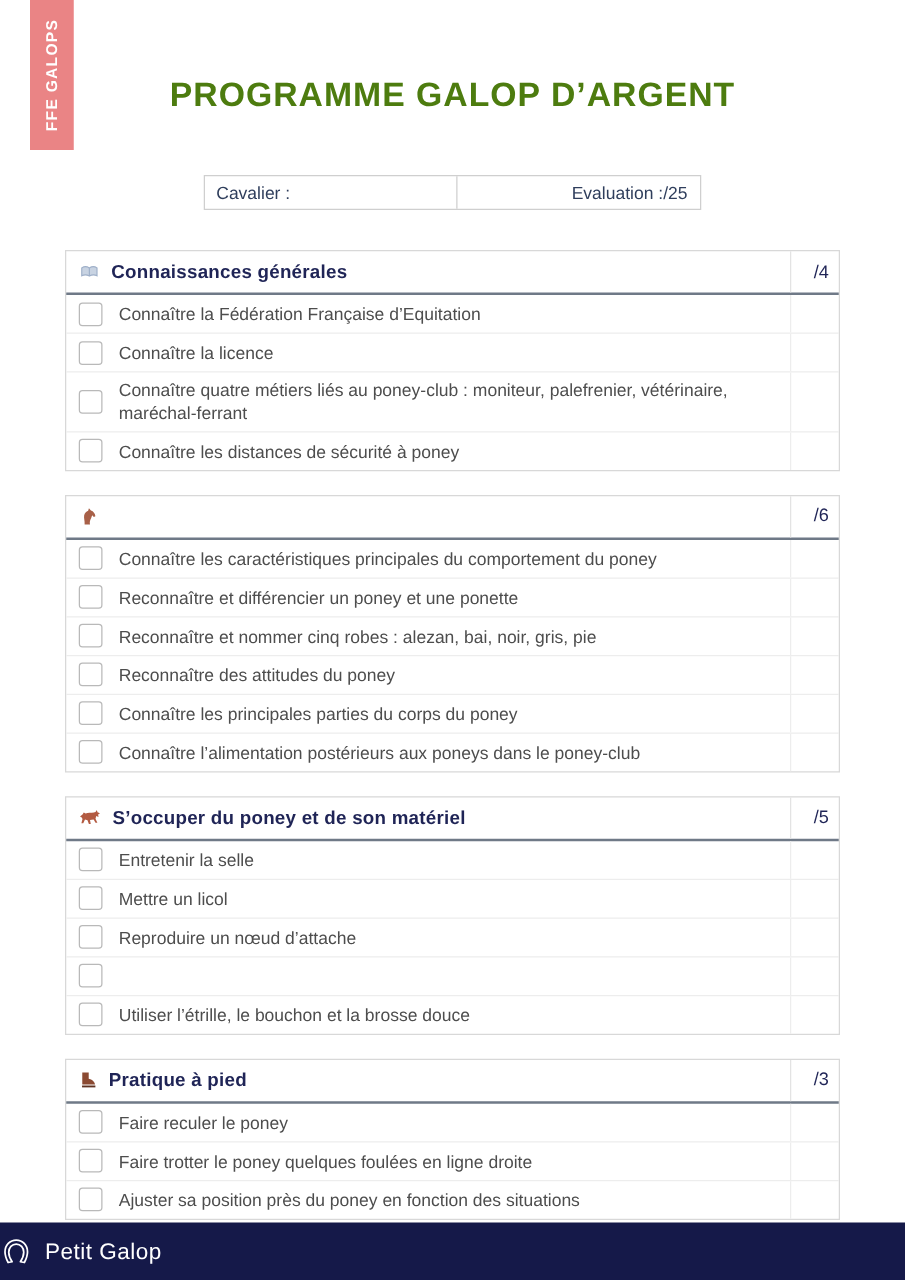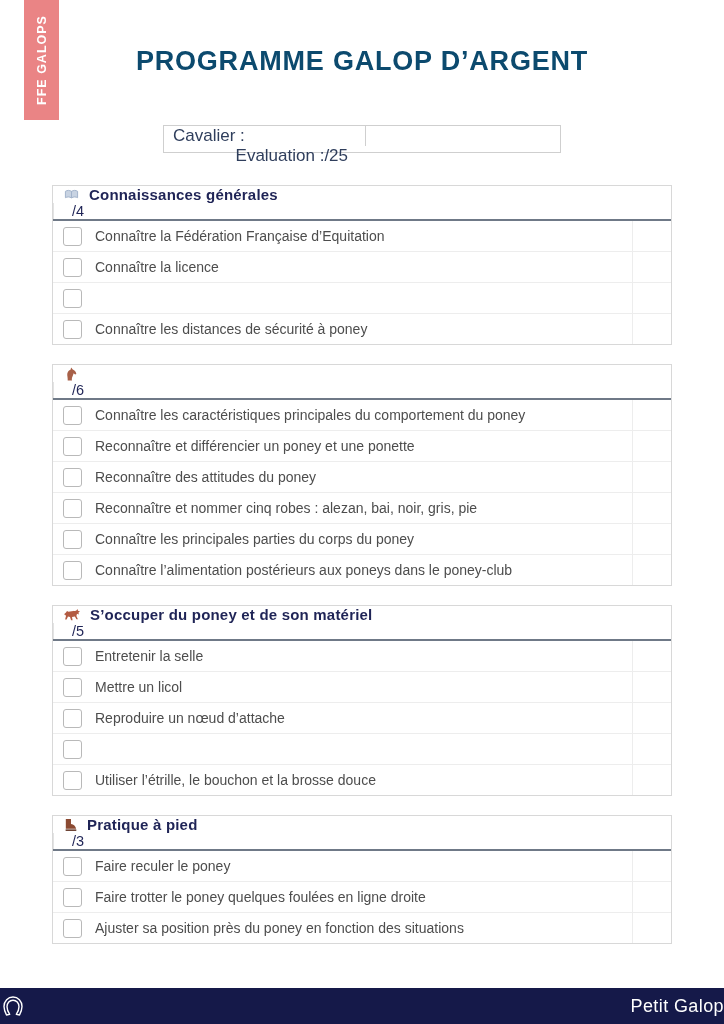--- a/index.html
+++ b/index.html
@@ -20,56 +20,54 @@
   }
   .side-tab span {
     transform: rotate(-90deg);
     white-space: nowrap;
     color: #ffffff;
     font-size: 12.5px; font-weight: bold; letter-spacing: 1px;
   }
 
   
   .page-title {
-    margin: 0;
+    margin: 15px;
     padding-top: 44px;
     text-align: center;
-    color: #0c4a6e;
+    color: #4d7c0f;
     font-size: 27px; font-weight: 600; letter-spacing: 0.8px;
     line-height: 34px;
   }
 
   
   .info-table {
     width: 398px;
     margin: 47px auto 0 auto;
     border: 1px solid #CFCFCF;
     display: flex;
     height: 28px;
-    font-size: 17px;
+    font-size: 14px;
     color: #2F3E5C;
     box-sizing: border-box;
-    flex-direction: column;
   }
   .info-cell { display: flex; align-items: center; box-sizing: border-box; }
   .info-cell.cavalier { width: 51%; border-right: 1px solid #CFCFCF; padding-left: 9px; }
   .info-cell.evaluation { width: 49%; padding: 0 10px; justify-content: flex-end; }
 
   
   .content { margin: 32px 52px 0 52px; }
   .sec {
     border: 1px solid #D8D8D8;
     margin-bottom: 19px;
     background: #fff;
   }
   .sec-header {
     display: flex; align-items: stretch;
     border-bottom: 2px solid #6F7987;
     height: 33px;
-    flex-direction: column;
   }
   .sec-header-main {
     flex: 1;
     display: flex; align-items: center;
     padding-left: 10px; gap: 9px;
   }
   .sec-icon { display: inline-flex; align-items: center; }
   .sec-title {
     color: #1F2456; font-size: 15px; font-weight: 600; letter-spacing: 0.2px;
   }
@@ -100,23 +98,23 @@
     background: #fff;
   }
   .row-label {
     color: #4D4D4D; font-size: 14px; line-height: 1.32;
   }
   .row .score-cell { border-left: 1px solid #EDEDED; }
 
   
   .footer {
     position: absolute; left: 0; bottom: 0;
-    width: 724px; height: 36px;
+    width: 724px; height: 46px;
     background: #151949;
-    display: flex; align-items: center; justify-content: space-between; gap: 10px;
+    display: flex; align-items: center; justify-content: flex-start; gap: 10px;
   }
   .footer-brand {
     color: #ffffff; font-size: 18px; font-weight: 500; letter-spacing: 0.4px;
   }
   .horseshoe { display: inline-flex; }
 </style>
 </head>
 <body>
 
 <div class="side-tab">
@@ -164,20 +162,21 @@
     <div class="row-main">
       <span class="checkbox"></span>
       <span class="row-label">Connaître la licence</span>
     </div>
     <span class="score-cell"></span>
   </div>
 
   <div class="row">
     <div class="row-main">
       <span class="checkbox"></span>
+      <span class="row-label">Connaître quatre métiers liés au poney-club : moniteur, palefrenier, vétérinaire, maréchal-ferrant</span>
     </div>
     <span class="score-cell"></span>
   </div>
 
   <div class="row">
     <div class="row-main">
       <span class="checkbox"></span>
       <span class="row-label">Connaître les distances de sécurité à poney</span>
     </div>
     <span class="score-cell"></span>
@@ -211,29 +210,29 @@
     <div class="row-main">
       <span class="checkbox"></span>
       <span class="row-label">Reconnaître et différencier un poney et une ponette</span>
     </div>
     <span class="score-cell"></span>
   </div>
 
   <div class="row">
     <div class="row-main">
       <span class="checkbox"></span>
+      <span class="row-label">Reconnaître et nommer cinq robes : alezan, bai, noir, gris, pie</span>
+    </div>
+    <span class="score-cell"></span>
+  </div>
+
+  <div class="row">
+    <div class="row-main">
+      <span class="checkbox"></span>
       <span class="row-label">Reconnaître des attitudes du poney</span>
-    </div>
-    <span class="score-cell"></span>
-  </div>
-
-  <div class="row">
-    <div class="row-main">
-      <span class="checkbox"></span>
-      <span class="row-label">Reconnaître et nommer cinq robes : alezan, bai, noir, gris, pie</span>
     </div>
     <span class="score-cell"></span>
   </div>
 
   <div class="row">
     <div class="row-main">
       <span class="checkbox"></span>
       <span class="row-label">Connaître les principales parties du corps du poney</span>
     </div>
     <span class="score-cell"></span>

